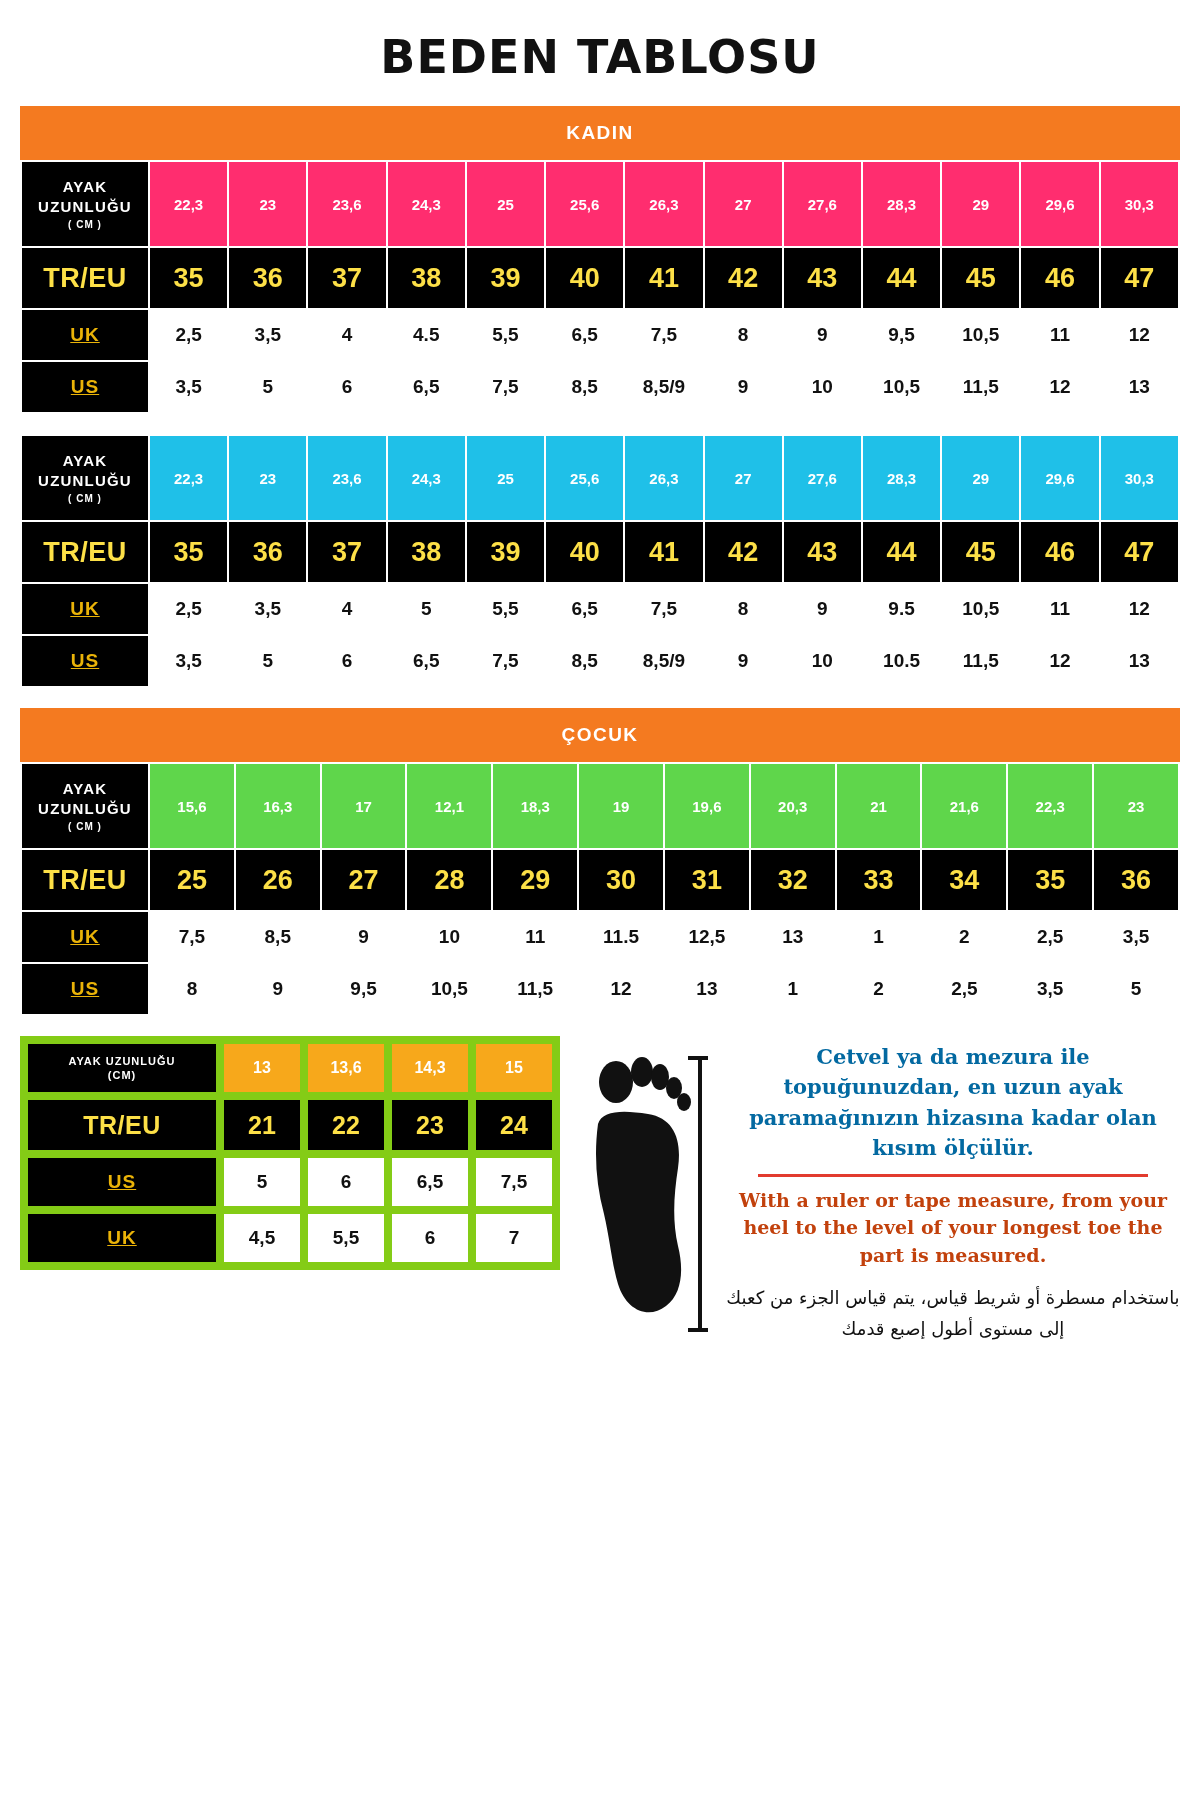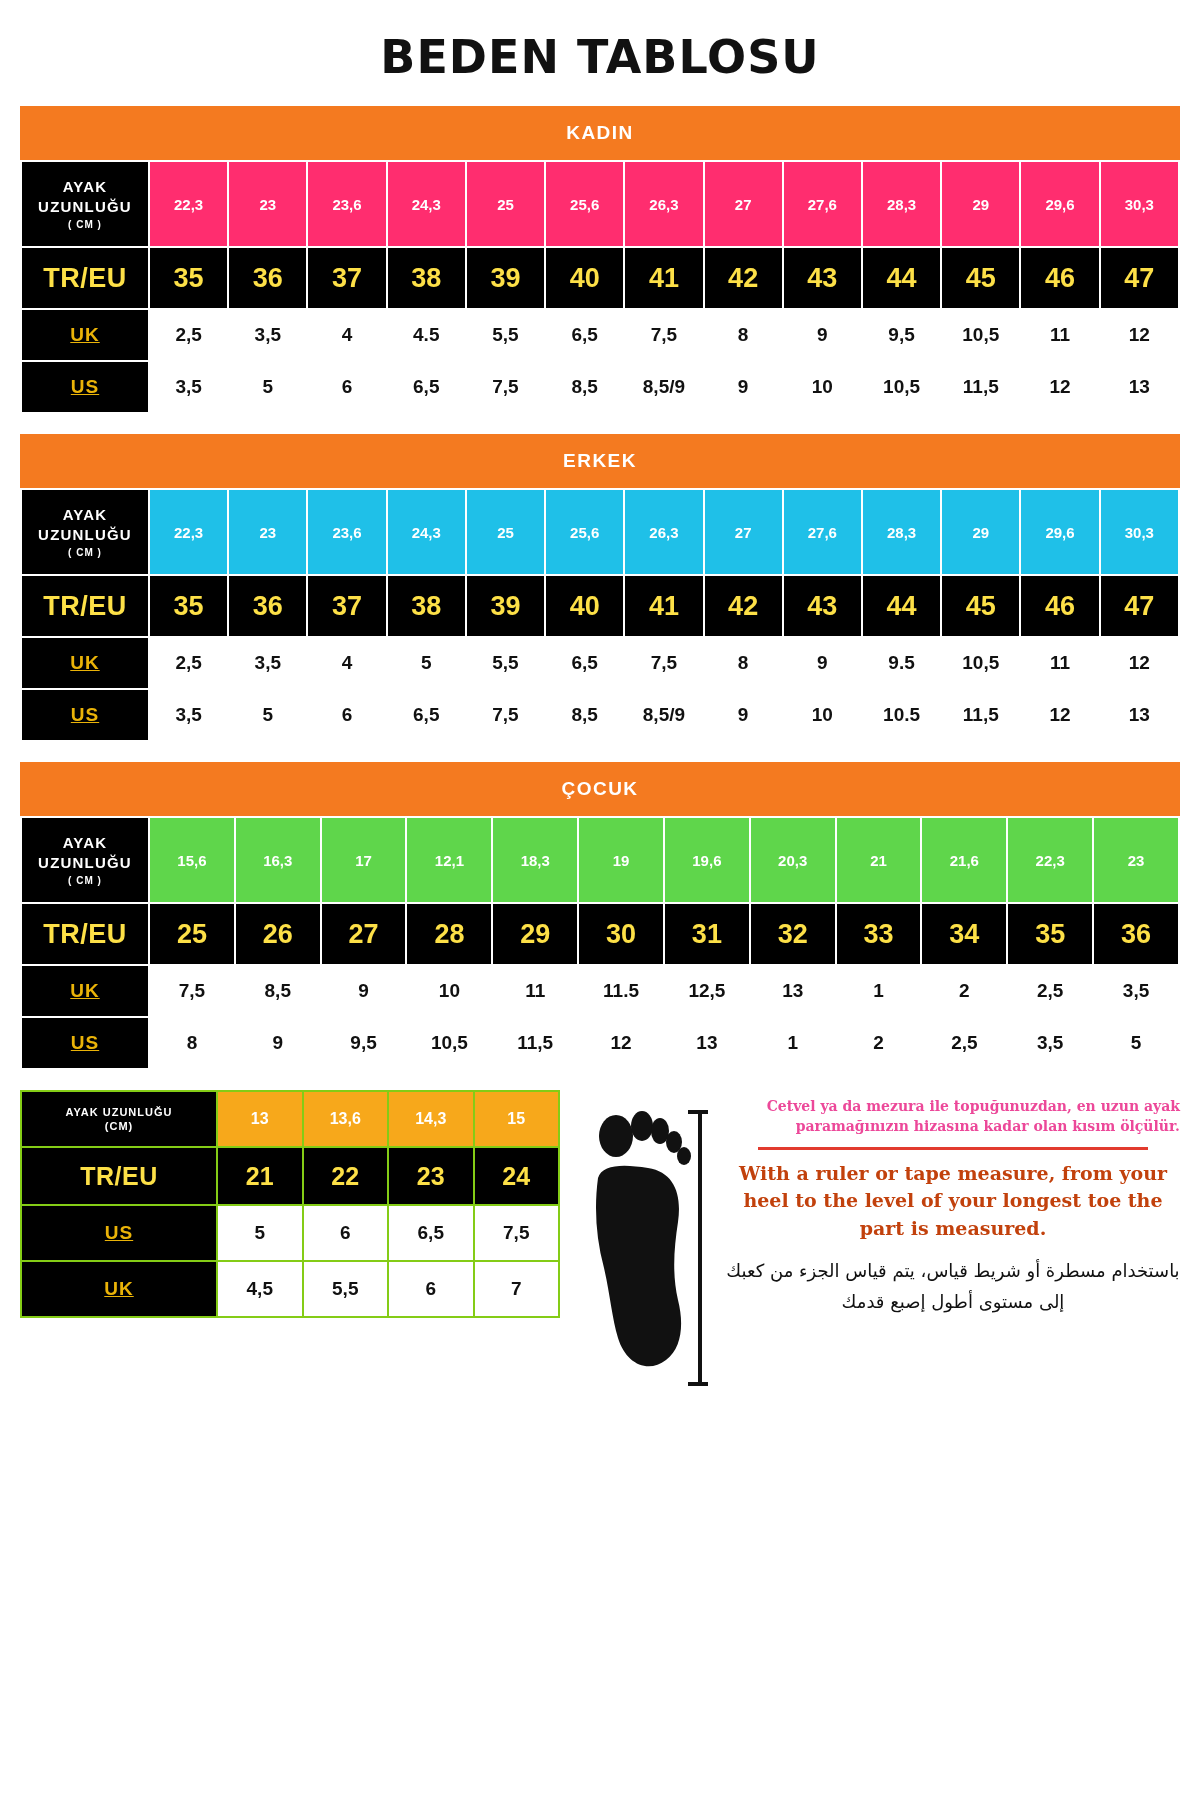--- a/index.html
+++ b/index.html
@@ -79,21 +79,21 @@
   .wt-row td.lbl { background: #000000; color: #eab308; text-decoration: underline; }
 
   
   .bottom {
     display: flex;
     gap: 18px;
     align-items: flex-start;
   }
   .bebek-wrap { width: 540px; }
   .bebek .sec-head { font-size: 22px; padding: 14px 0; }
-  .bebek table.chart td { border: 2px solid #84cc16; }
+  .bebek table.chart td { border: 8px solid #84cc16; }
   .bebek .lbl { width: 196px; }
   .bebek .cm-row td { background: #f7a81b; color: #ffffff; height: 56px; font-size: 16px; }
   .bebek .cm-row td.lbl { background: #000000; color: #ffffff; font-size: 11px; letter-spacing: 1px; line-height: 1.3; }
   .bebek .tr-row td { height: 58px; font-size: 25px; }
   .bebek .wt-row td { height: 56px; font-size: 19px; }
 
   .foot-col {
     width: 130px;
     display: flex;
     justify-content: center;
@@ -101,24 +101,23 @@
     padding-top: 8px;
   }
   .measure-col {
     flex: 1;
     padding-top: 6px;
     text-align: center;
   }
   .m-tr {
     font-family: "DejaVu Serif", serif;
     font-weight: 700;
-    font-size: 14px;
+    font-size: 21px;
     line-height: 1.45;
-    color: #ec4899;
-    text-align: right;
+    color: #0369a1;
   }
   .m-rule {
     width: 86%;
     height: 3px;
     background: #e23b2e;
     margin: 10px auto 10px auto;
   }
   .m-en {
     font-family: "DejaVu Serif", serif;
     font-weight: 700;
@@ -212,21 +211,20 @@
         <td>10,5</td>
         <td>11,5</td>
         <td>12</td>
         <td>13</td>
       </tr>
     </tbody>
       </table>
   </div>
 
   <div class="section erkek">
-    <div class="sec-head">ERKEK</div>
     <table class="chart">
       <tbody>
           <tr class="cm-row">
         <td class="lbl lbl-cm">
           <div>AYAK</div>
           <div>UZUNLUĞU</div>
           <div class="small">( CM )</div>
         </td>
         <td>22,3</td>
         <td>23</td>

